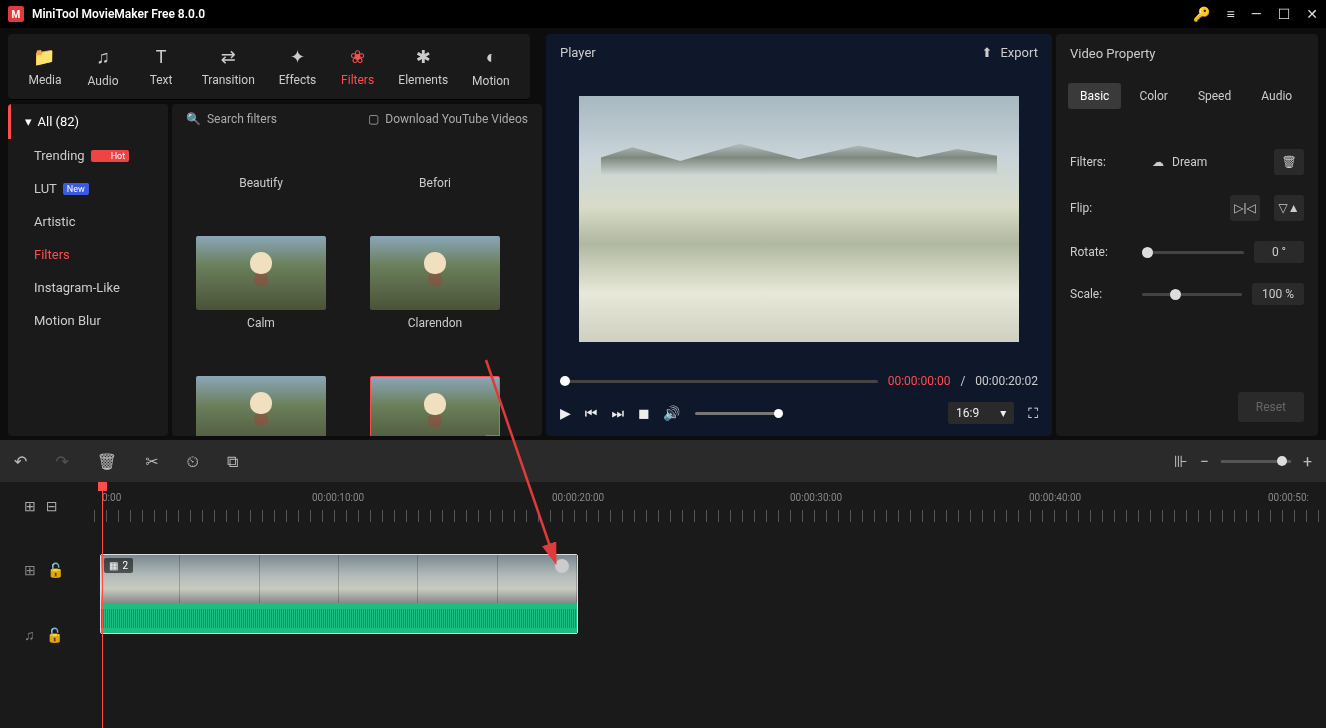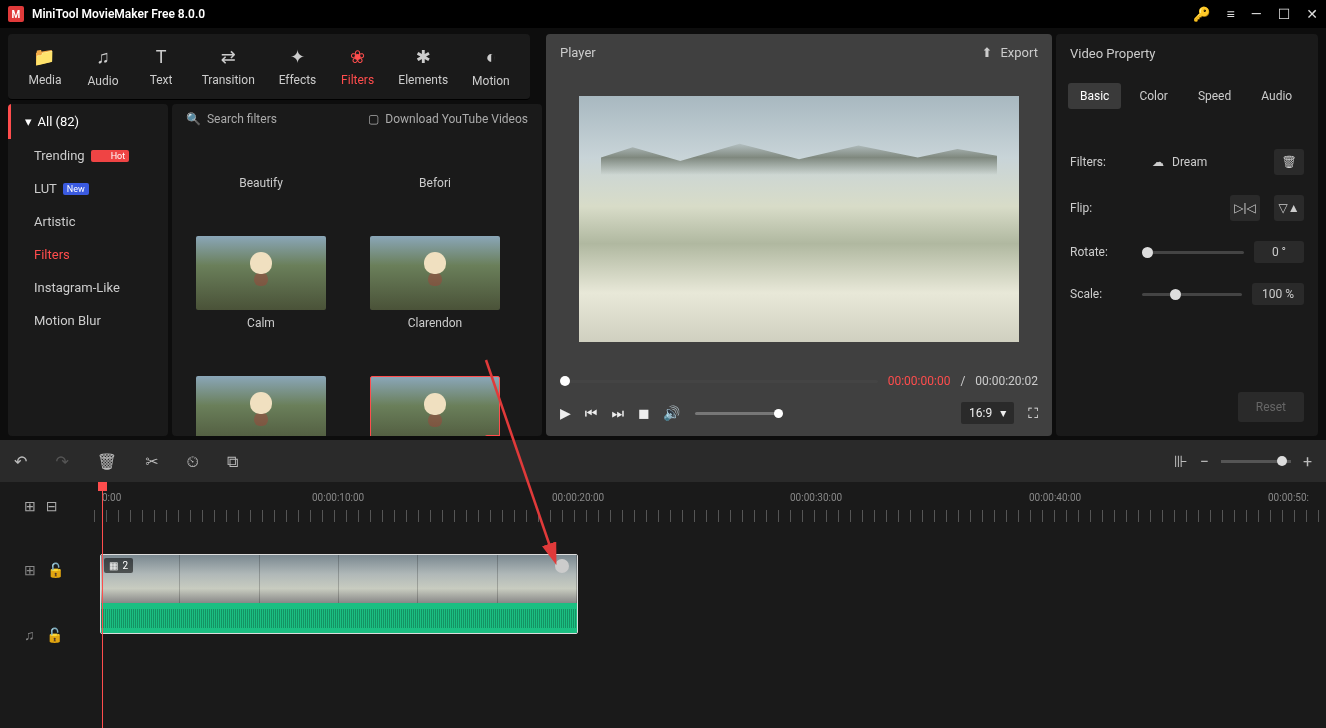--- a/index.html
+++ b/index.html
@@ -39,36 +39,36 @@
 .filter-grid { flex: 1; overflow-y: auto; padding: 6px 14px; }
 .filter-row { display: flex; gap: 24px; margin-bottom: 6px; }
 .filter-item { width: 150px; text-align: center; font-size: 12px; color: #ccc; margin-top: 36px; }
 .filter-item .thumb { width: 130px; height: 74px; border-radius: 2px; margin: 4px auto 6px; background: linear-gradient(to bottom, #8aa6b8 0%, #6a7f5a 40%, #4a5238 100%); position: relative; overflow: hidden; }
 .filter-item.selected .thumb { border: 1px solid #ff4d4d; }
 .filter-item .thumb::after { content: ""; position: absolute; left: 50%; top: 22%; transform: translateX(-50%); width: 22px; height: 22px; background: #f0e0c0; border-radius: 50% 50% 45% 45%; box-shadow: 0 16px 0 -4px #c0303055; }
 .filter-add { position: absolute; bottom: -4px; right: -4px; width: 18px; height: 18px; background: #ff4d4d; color: #fff; border-radius: 2px; display: flex; align-items: center; justify-content: center; font-size: 14px; font-weight: bold; }
 .filter-row.partial .thumb { height: 10px; }
 
 
-.player { flex: 1; background: #404040; margin: -66px 4px 0 4px; border-radius: 4px; display: flex; flex-direction: column; }
+.player { flex: 1; background: #0f172a; margin: -66px 4px 0 4px; border-radius: 4px; display: flex; flex-direction: column; }
 .player-header { height: 36px; display: flex; align-items: center; padding: 0 14px; font-size: 13px; color: #ccc; }
 .player-header .spacer { flex: 1; }
 .player-header .export { display: flex; align-items: center; gap: 8px; cursor: pointer; }
 .preview { flex: 1; display: flex; align-items: center; justify-content: center; padding: 10px 20px; }
 .preview-img { width: 440px; height: 246px; background: linear-gradient(to bottom, #a8b8c0 0%, #c8d4d8 25%, #d8dcc8 45%, #b0b8a0 60%, #e8e8d8 80%, #d0d0c0 100%); position: relative; }
 .preview-img::before { content: ""; position: absolute; top: 18%; left: 5%; right: 5%; height: 14%; background: linear-gradient(to bottom, transparent, #606858, transparent); clip-path: polygon(0 50%, 8% 20%, 20% 60%, 35% 10%, 50% 55%, 65% 15%, 80% 50%, 90% 25%, 100% 45%, 100% 100%, 0 100%); opacity: 0.7; }
 .scrub { display: flex; align-items: center; padding: 6px 14px; gap: 10px; font-size: 12px; }
 .scrub .bar { flex: 1; height: 3px; background: #444; position: relative; border-radius: 2px; }
 .scrub .bar::before { content: ""; position: absolute; left: 0; top: -4px; width: 10px; height: 10px; background: #fff; border-radius: 50%; }
 .time-cur { color: #ff4d4d; }
 .controls { display: flex; align-items: center; padding: 8px 14px 12px; gap: 14px; }
 .controls > * { color: #eee; cursor: pointer; font-size: 14px; }
 .vol-bar { width: 88px; height: 3px; background: #777; position: relative; border-radius: 2px; }
 .vol-bar::after { content: ""; position: absolute; right: 0; top: -3px; width: 9px; height: 9px; background: #fff; border-radius: 50%; }
-.aspect { margin-left: auto; background: #2a2a2a; padding: 4px 8px; font-size: 12px; display: flex; align-items: center; gap: 8px; border-radius: 2px; }
+.aspect { margin-left: auto; background: #2a2a2a; padding: 4px 8px; font-size: 12px; display: flex; align-items: center; gap: 21px; border-radius: 2px; }
 
 
 .props { width: 262px; background: #1a1a1a; margin: -66px 8px 0 0; border-radius: 4px; padding: 0; display: flex; flex-direction: column; }
 .props-header { padding: 12px 14px; font-size: 13px; color: #ccc; }
 .prop-tabs { display: flex; padding: 10px 12px; gap: 6px; }
 .prop-tabs .ptab { padding: 6px 12px; font-size: 12px; color: #ccc; cursor: pointer; border-radius: 3px; }
 .prop-tabs .ptab.active { background: #3a3a3a; color: #fff; }
 .prop-body { padding: 10px 14px; flex: 1; }
 .prop-row { display: flex; align-items: center; margin: 20px 0; font-size: 12px; color: #ccc; }
 .prop-row .plabel { width: 62px; }

